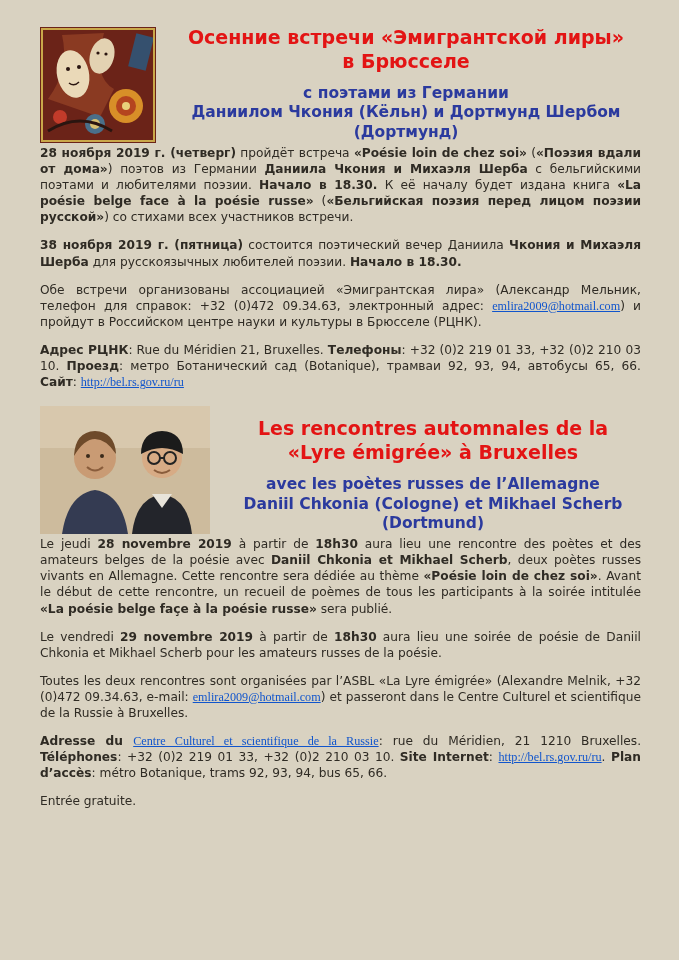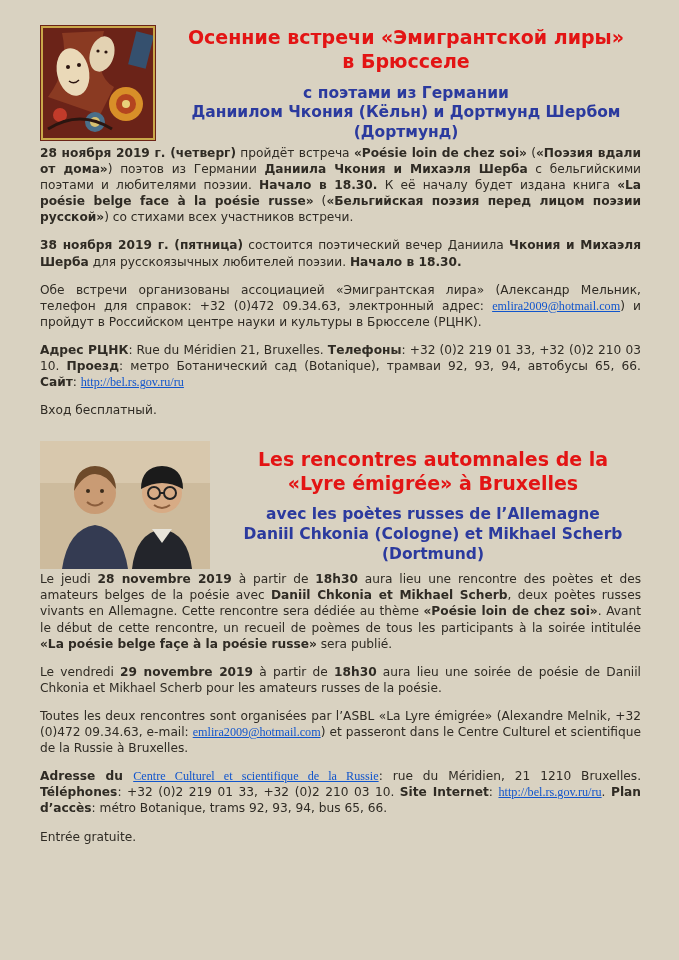--- a/index.html
+++ b/index.html
@@ -6,32 +6,32 @@
     --page_bg:#d9d2c1;
     --title_red:#e31414;
     --subtitle_blue:#2b3a9e;
     --link_blue:#1155cc;
     --body_text:#2f2b24;
   }
   html,body{margin:0;padding:0;}
   body{background:#97917f;display:flex;justify-content:center;font-family:"DejaVu Sans","Liberation Sans",sans-serif;}
   .page{width:679px;height:960px;background:var(--page_bg);color:var(--body_text);overflow:hidden;position:relative;}
   .inner{padding:24px 38px 0 40px;}
-  .header{display:flex;gap:15px;align-items:center;}
+  .header{display:flex;gap:15px;align-items:flex-end;}
   .art{width:116px;height:116px;flex:0 0 auto;}
   .photo{width:170px;height:128px;flex:0 0 auto;}
   .art svg,.photo svg{display:block;width:100%;height:100%;}
   .head-text{flex:1;text-align:center;padding-top:2px;}
   .title{color:var(--title_red);font-weight:bold;font-size:19px;line-height:1.25;white-space:pre-line;}
   .subtitle{color:var(--subtitle_blue);font-weight:bold;font-size:15.5px;line-height:1.28;margin-top:10px;white-space:pre-line;}
   .body{margin-top:2px;font-size:12.2px;line-height:1.32;}
   .para{margin:0 0 12px 0;text-align:justify;}
   .b{font-weight:bold;}
   .lnk{color:var(--link_blue);text-decoration:underline;cursor:pointer;font-family:Liberation Serif, serif;}
-  .second{margin-top:23px;}
+  .second{margin-top:16px;}
 </style>
 </head>
 <body>
 
 <div class="page">
   <div class="inner">
 
     <div class="header">
       <div class="art">
         <svg viewBox="0 0 116 116" xmlns="http://www.w3.org/2000/svg">
@@ -62,21 +62,20 @@
 Даниилом Чкония (Кёльн) и Дортмунд Шербом
 (Дортмунд)</div>
       </div>
     </div>
 
     <div class="body">
       <p class="para"><span class="b">28 ноября 2019 г. (четверг)</span><span> пройдёт встреча </span><span class="b">«Poésie loin de chez soi»</span><span> (</span><span class="b">«Поэзия вдали от дома»</span><span>) поэтов из Германии </span><span class="b">Даниила Чкония и Михаэля Шерба</span><span> с бельгийскими поэтами и любителями поэзии. </span><span class="b">Начало в 18.30.</span><span> К её началу будет издана книга </span><span class="b">«La poésie belge face à la poésie russe»</span><span> (</span><span class="b">«Бельгийская поэзия перед лицом поэзии русской»</span><span>) со стихами всех участников встречи.</span></p>
       <p class="para"><span class="b">38 ноября 2019 г. (пятница)</span><span> состоится поэтический вечер Даниила </span><span class="b">Чкония и Михаэля Шерба</span><span> для русскоязычных любителей поэзии. </span><span class="b">Начало в 18.30.</span></p>
       <p class="para"><span>Обе встречи организованы ассоциацией «Эмигрантская лира» (Александр Мельник, телефон для справок: +32 (0)472 09.34.63, электронный адрес: </span><a href="#" class="lnk">emlira2009@hotmail.com</a><span>) и пройдут в Российском центре науки и культуры в Брюсселе (РЦНК).</span></p>
       <p class="para"><span class="b">Адрес РЦНК</span><span>: Rue du Méridien 21, Bruxelles. </span><span class="b">Телефоны</span><span>: +32 (0)2 219 01 33, +32 (0)2 210 03 10. </span><span class="b">Проезд</span><span>: метро Ботанический сад (Botanique), трамваи 92, 93, 94, автобусы 65, 66. </span><span class="b">Сайт</span><span>: </span><a href="#" class="lnk">http://bel.rs.gov.ru/ru</a></p>
-      <p class="para"><span>Вход бесплатный.</span></p>
     </div>
 
     <div class="header second">
       <div class="photo">
         <svg viewBox="0 0 170 128" xmlns="http://www.w3.org/2000/svg">
           <rect width="170" height="128" fill="#cdbb9d"></rect>
           <rect width="170" height="42" fill="#d8c8ad"></rect>
           <path d="M22 128 Q28 88 55 84 Q82 88 88 128 Z" fill="#343b52"></path>
           <circle cx="55" cy="52" r="21" fill="#c99b74"></circle>
           <path d="M34 50 Q35 26 55 25 Q75 26 76 48 Q66 33 55 33 Q44 33 34 50 Z" fill="#6e4a2a"></path>

